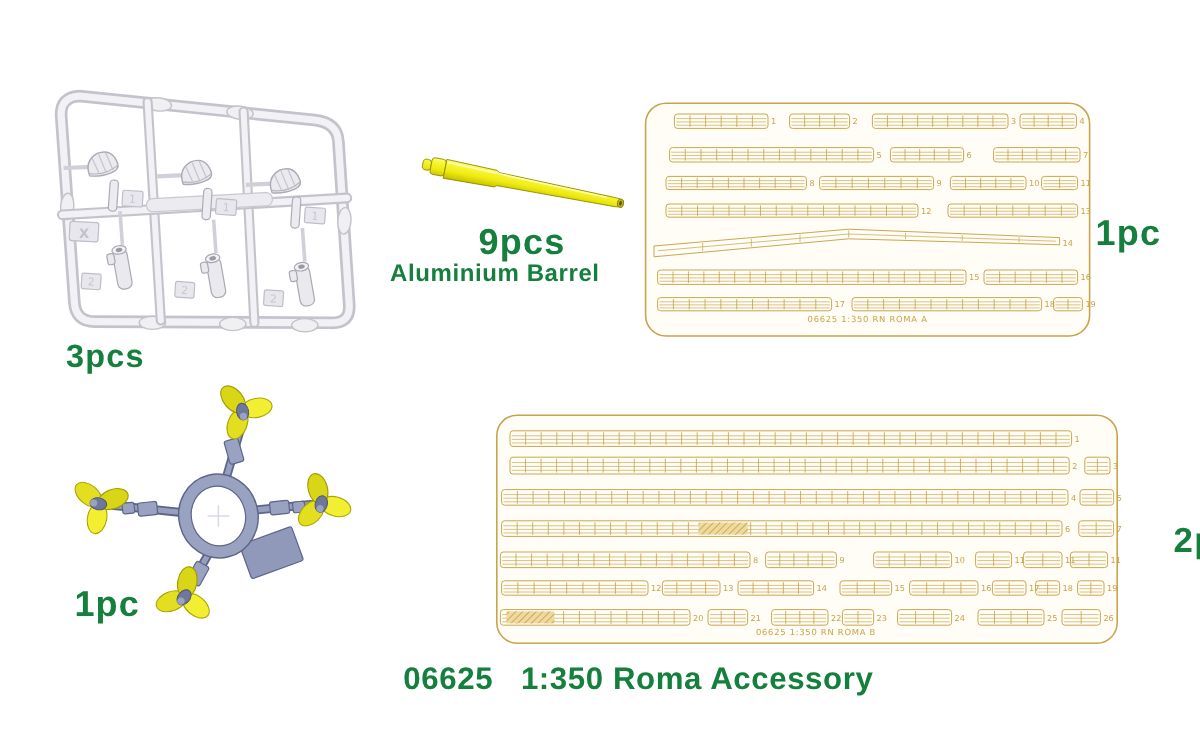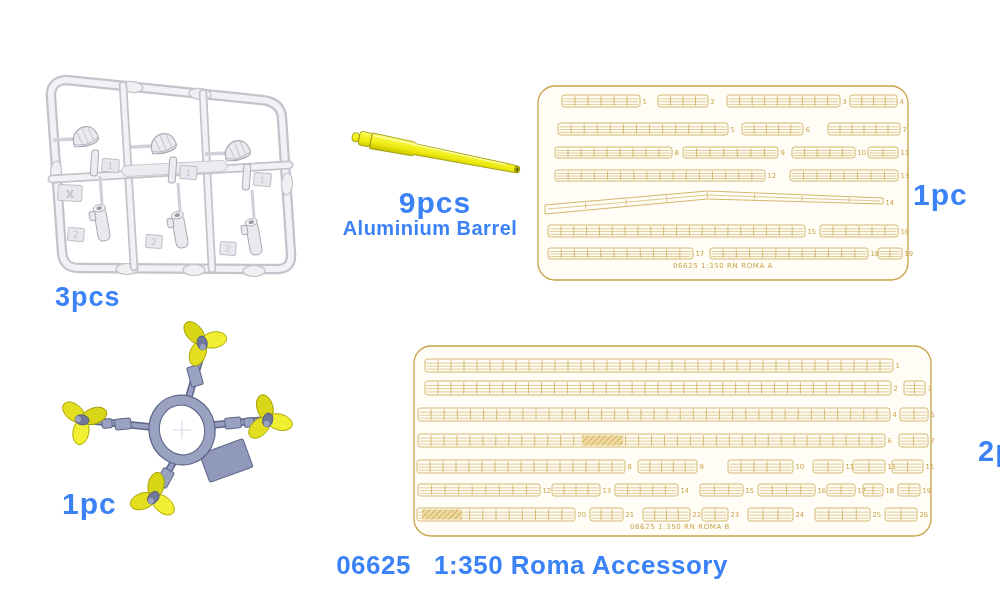--- a/index.html
+++ b/index.html
@@ -1,23 +1,23 @@
 <!DOCTYPE html>
 <html><head>
 <meta charset="utf-8">
 <style>
   html,body{margin:0;padding:0;background:#fff;}
   .stage{position:relative;width:1000px;height:616px;background:#ffffff;overflow:hidden;
          font-family:"Liberation Sans","DejaVu Sans",sans-serif;}
   .stage svg{position:absolute;overflow:visible;}
-  .redlbl{position:absolute;color:#3b82f6;font-weight:900;line-height:1;white-space:pre;
+  .redlbl{position:absolute;color:#15803d;font-weight:900;line-height:1;white-space:pre;
           font-family:"Liberation Sans","DejaVu Sans",sans-serif;}
   .q-sprue{left:55px;top:284px;font-size:27px;letter-spacing:1px;text-align:center;}
   .q-barrel{left:330px;top:188px;width:210px;text-align:center;font-size:30px;letter-spacing:1px;}
-  .n-barrel{left:325px;top:218px;width:210px;text-align:center;font-size:20px;letter-spacing:.5px;}
+  .n-barrel{left:325px;top:218px;width:210px;font-size:20px;letter-spacing:.5px;}
   .q-fret-a{left:913px;top:180px;font-size:30px;letter-spacing:1px;}
   .q-prop{left:62px;top:489px;font-size:30px;letter-spacing:1px;}
   .q-fret-b{left:978px;top:437px;font-size:29px;letter-spacing:1px;}
   .title{left:4px;top:552px;width:1000px;text-align:center;font-size:26px;letter-spacing:.5px;margin-left:28px;}
   #sprue-svg{left:22px;top:52px;width:300px;height:240px;}
   #barrel-svg{left:348px;top:122px;width:205px;height:75px;}
   #fret-a-svg{left:537px;top:85px;width:388px;height:198px;}
   #prop-svg{left:35px;top:318px;width:270px;height:205px;}
   #fret-b-svg{left:413px;top:345px;width:535px;height:196px;}
 </style>

